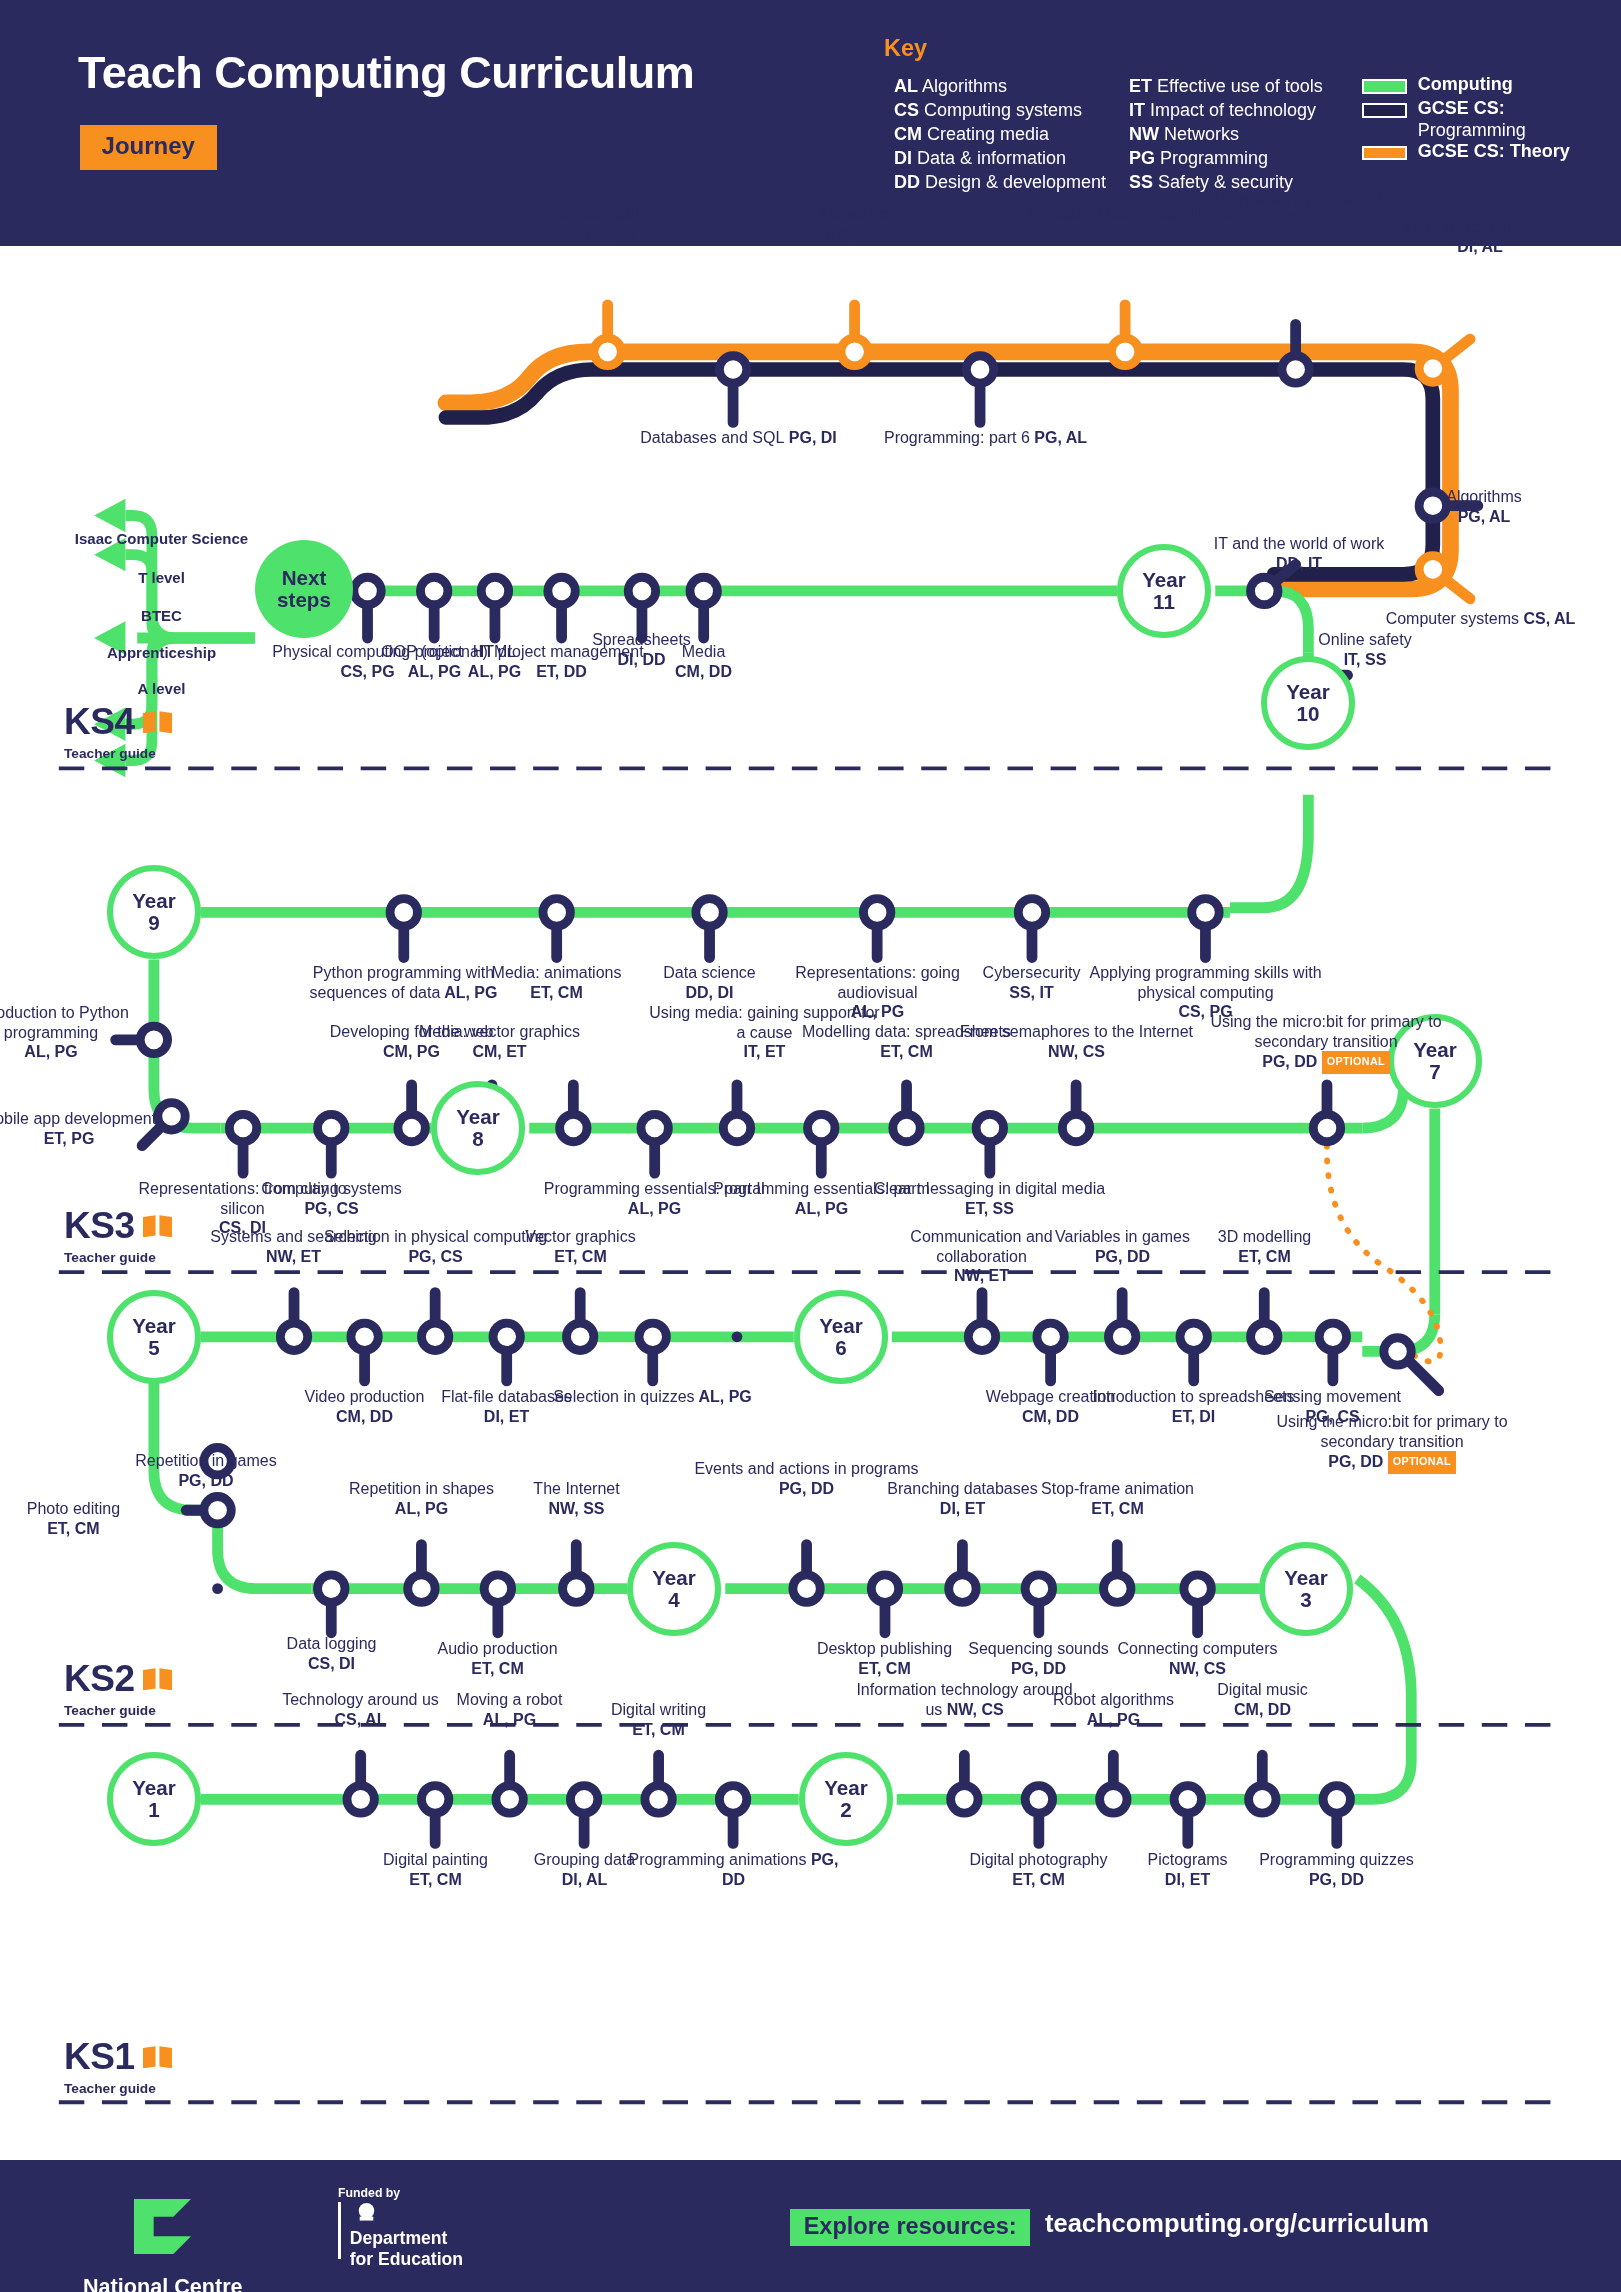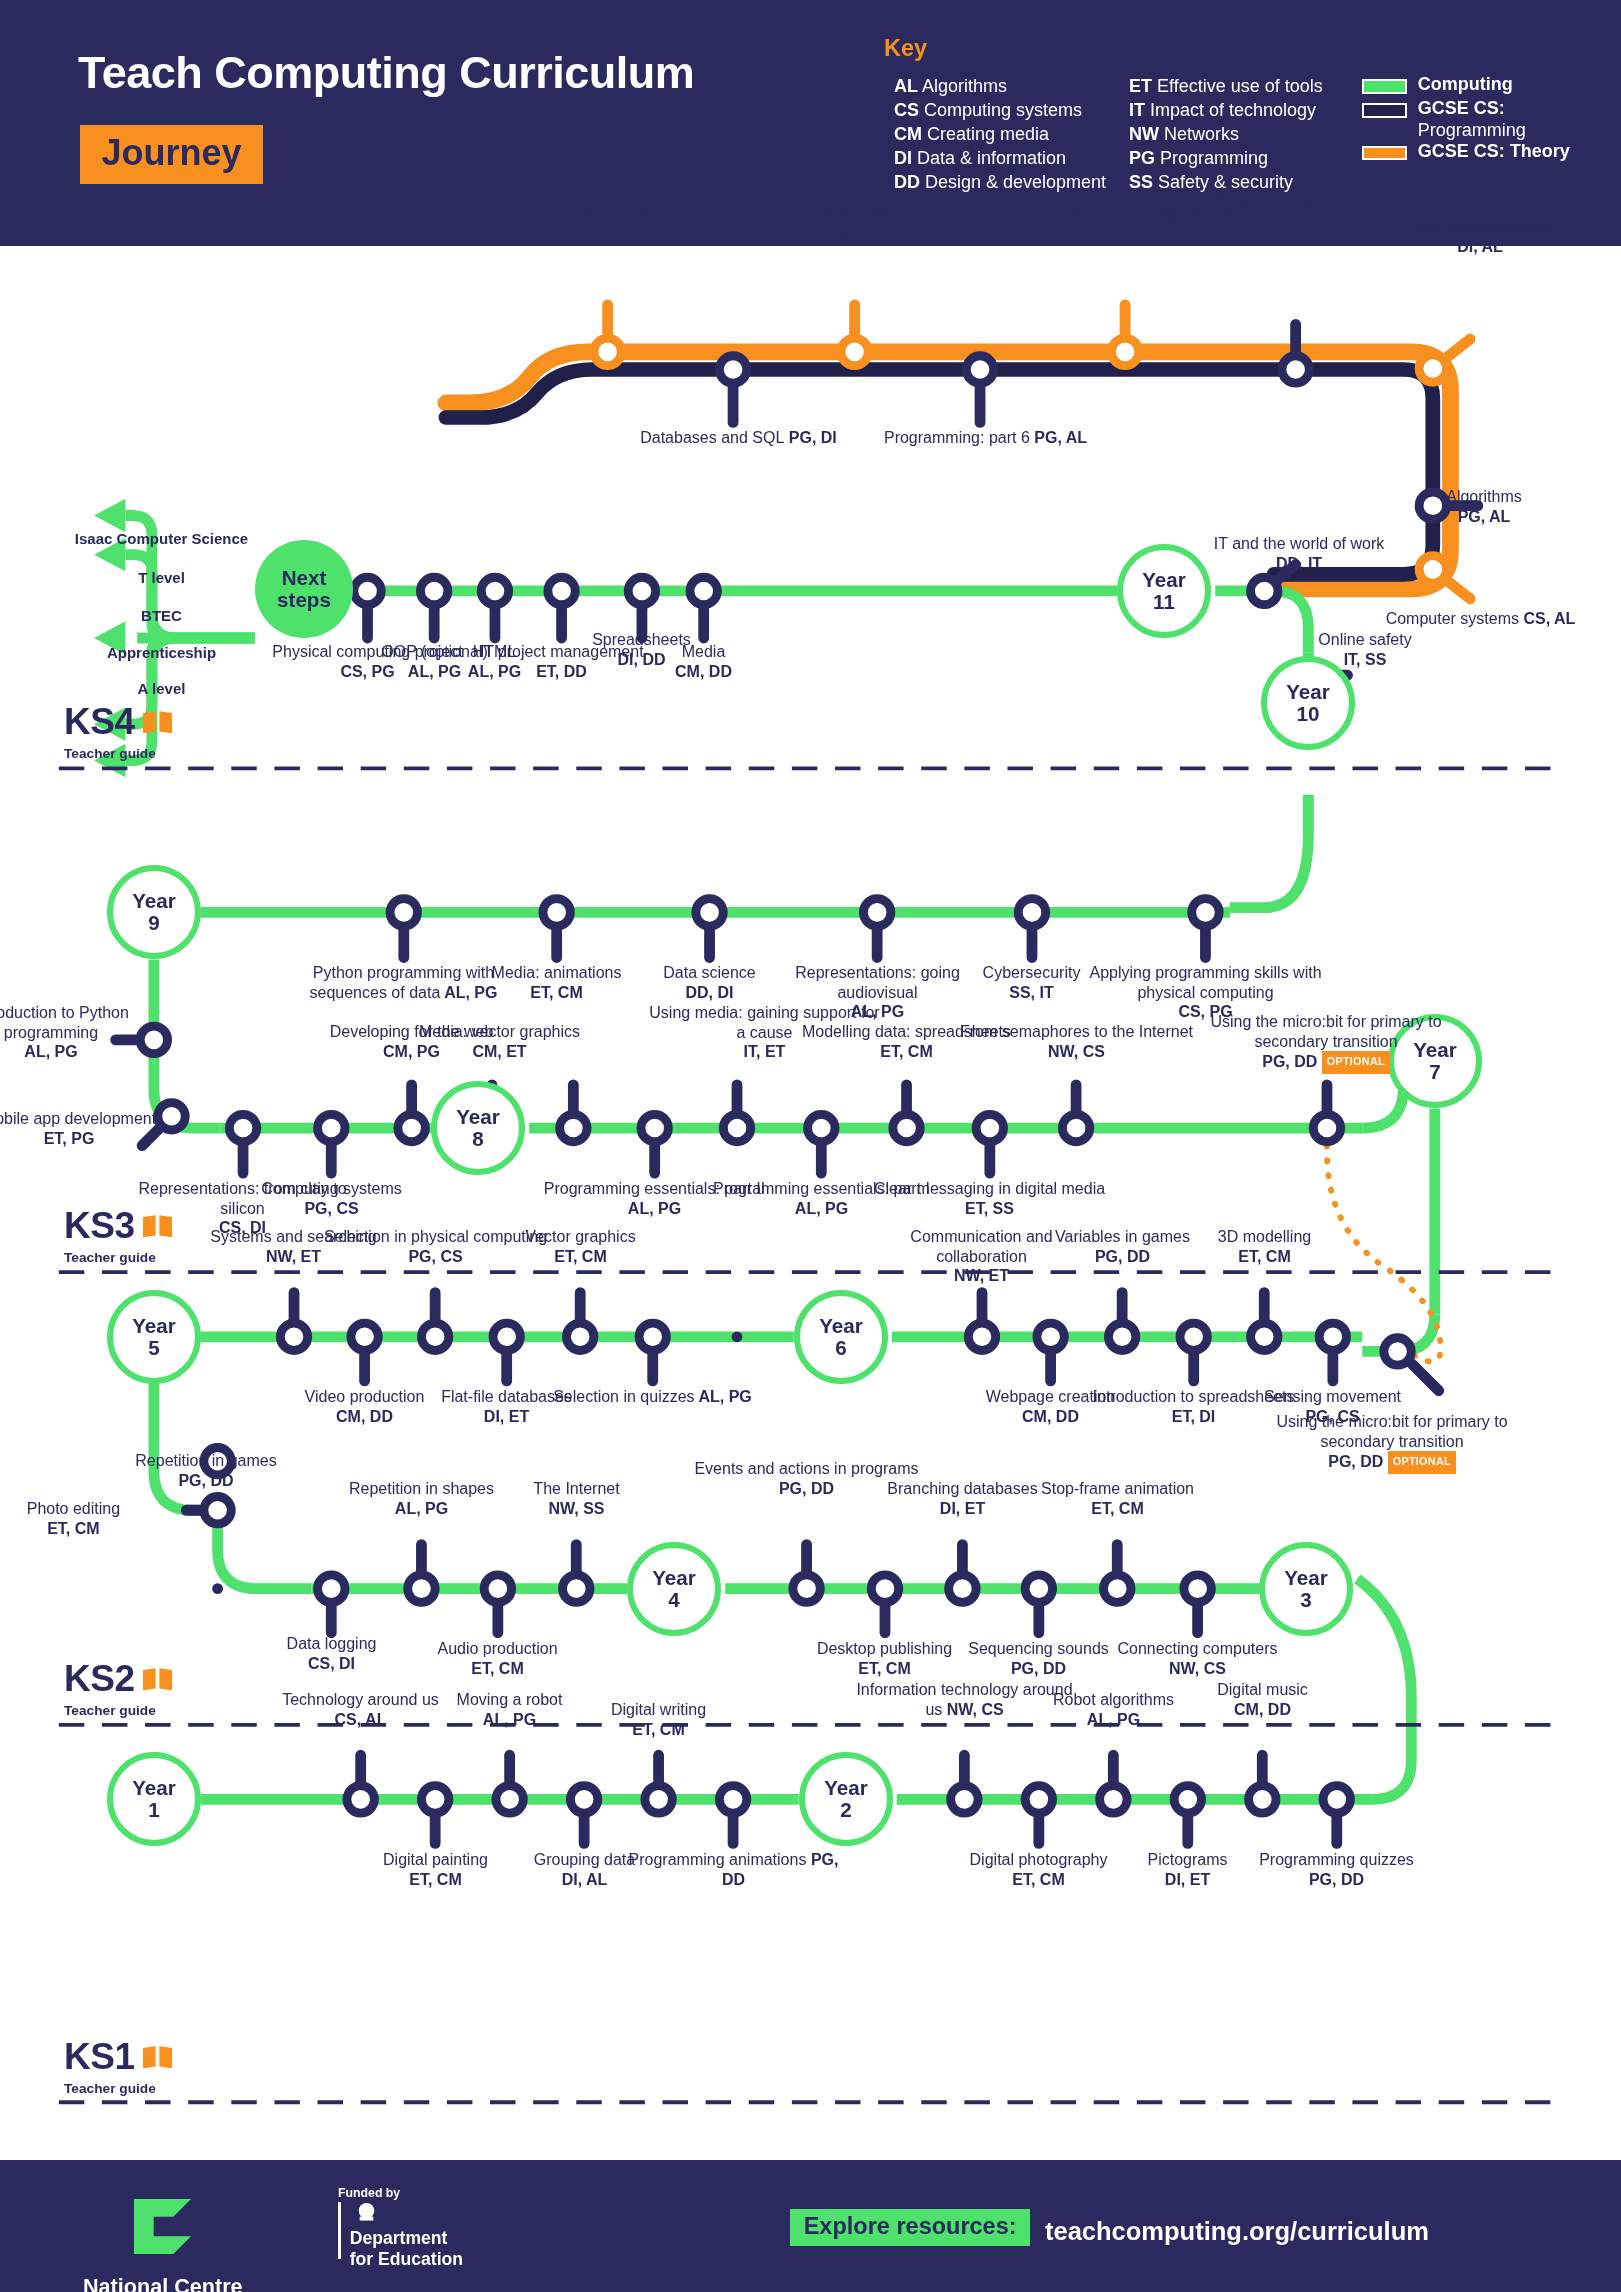--- a/index.html
+++ b/index.html
@@ -15,21 +15,21 @@
     position:absolute; left:0; top:0; width:1621px; height:246px;
     background:#2b2a5e;
   }
   .title {
     position:absolute; left:78px; top:47px;
     font-size:45px; font-weight:bold; color:#ffffff; letter-spacing:-0.5px;
   }
   .journey-badge {
     position:absolute; left:80px; top:125px;
     background:#f7901e; color:#2b2a5e;
-    font-size:36px; font-weight:bold;
+    font-size:24px; font-weight:bold;
     padding:6.9px 21.6px 9.8px 21.6px;
   }
   .key-title {
     position:absolute; left:884px; top:35px;
     color:#f7901e; font-size:23.5px; font-weight:bold;
   }
   .key-col { position:absolute; font-size:18px; line-height:24px; color:#ffffff; }
   .key-col .ab { font-weight:bold; }
   .key-col-1 { left:894px; top:74px; }
   .key-col-2 { left:1129px; top:74px; }
@@ -92,21 +92,21 @@
   }
   .ncce { position:absolute; left:83px; top:37px; display:flex; align-items:center; gap:13.7px;flex-direction:column; }
   .ncce-text { color:#ffffff; font-size:21.6px; font-weight:bold; line-height:25.5px; }
   .ncce-hl { background:#4ee16b; color:#2b2a5e; padding:0 3.9px; }
   .dfe { position:absolute; left:338px; top:25.5px; color:#fff; }
   .dfe-funded { font-size:12.3px; font-weight:bold; margin-bottom:2.9px; }
   .dfe-body { display:flex; gap:8.8px; }
   .dfe-rule { width:2.9px; background:#ffffff; }
   .dfe-name { font-size:17.6px; font-weight:bold; line-height:20.6px; }
   .explore {
-    position:absolute; left:790px; top:49px; display:flex; align-items:flex-end; gap:14.7px;
+    position:absolute; left:790px; top:49px; display:flex; align-items:flex-start; gap:14.7px;
   }
   .explore-badge {
     background:#4ee16b; color:#2b2a5e; font-size:23.5px; font-weight:bold;
     padding:3.9px 13.7px 5.9px 13.7px;
   }
   .explore-url { color:#ffffff; font-size:25.5px; font-weight:bold; }
 </style>
 </head>
 <body>
 

